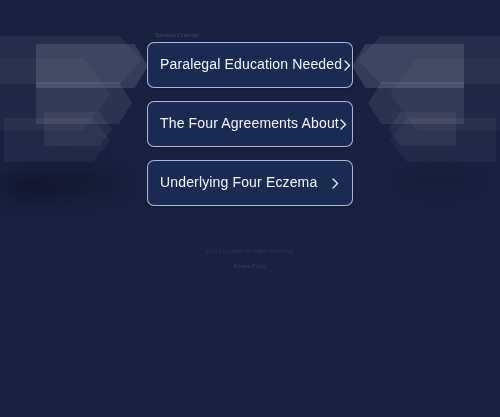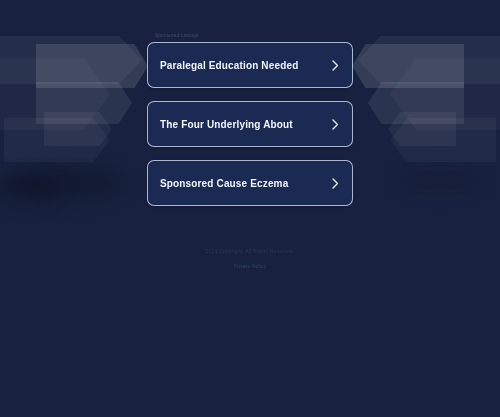--- a/index.html
+++ b/index.html
@@ -184,22 +184,22 @@
     border: 1px solid rgba(215,226,245,0.78);
     border-radius: 7px;
     box-sizing: border-box;
     padding: 0 12px 0 12px;
     cursor: pointer;
     box-shadow: 0 1px 3px rgba(0,0,0,0.25);
   }
 
   .link-title {
     color: #f2f6fd;
-    font-size: 10px;
-    font-weight: bold;
+    font-size: 14px;
+    font-weight: normal;
     letter-spacing: 0.15px;
     line-height: 1.1;
     white-space: nowrap;
     flex: 1 1 auto;
   }
 
   .chevron {
     flex: 0 0 auto;
     width: 10px;
     height: 12px;
@@ -270,30 +270,30 @@
       <div class="link-card">
         <span class="link-title">Paralegal Education Needed</span>
         <span class="chevron">
           <svg width="7" height="11" viewBox="0 0 7 11" fill="none" xmlns="http://www.w3.org/2000/svg">
             <path d="M1 1L5.5 5.5L1 10" stroke="#eaf0fb" stroke-width="1.4" stroke-linecap="round" stroke-linejoin="round"></path>
           </svg>
         </span>
       </div>
 
       <div class="link-card">
-        <span class="link-title">The Four Underlying About</span>
+        <span class="link-title">The Four Agreements About</span>
         <span class="chevron">
           <svg width="7" height="11" viewBox="0 0 7 11" fill="none" xmlns="http://www.w3.org/2000/svg">
             <path d="M1 1L5.5 5.5L1 10" stroke="#eaf0fb" stroke-width="1.4" stroke-linecap="round" stroke-linejoin="round"></path>
           </svg>
         </span>
       </div>
 
       <div class="link-card">
-        <span class="link-title">Sponsored Cause Eczema</span>
+        <span class="link-title">Underlying Four Eczema</span>
         <span class="chevron">
           <svg width="7" height="11" viewBox="0 0 7 11" fill="none" xmlns="http://www.w3.org/2000/svg">
             <path d="M1 1L5.5 5.5L1 10" stroke="#eaf0fb" stroke-width="1.4" stroke-linecap="round" stroke-linejoin="round"></path>
           </svg>
         </span>
       </div>
 
     </div>
   </div>
 

